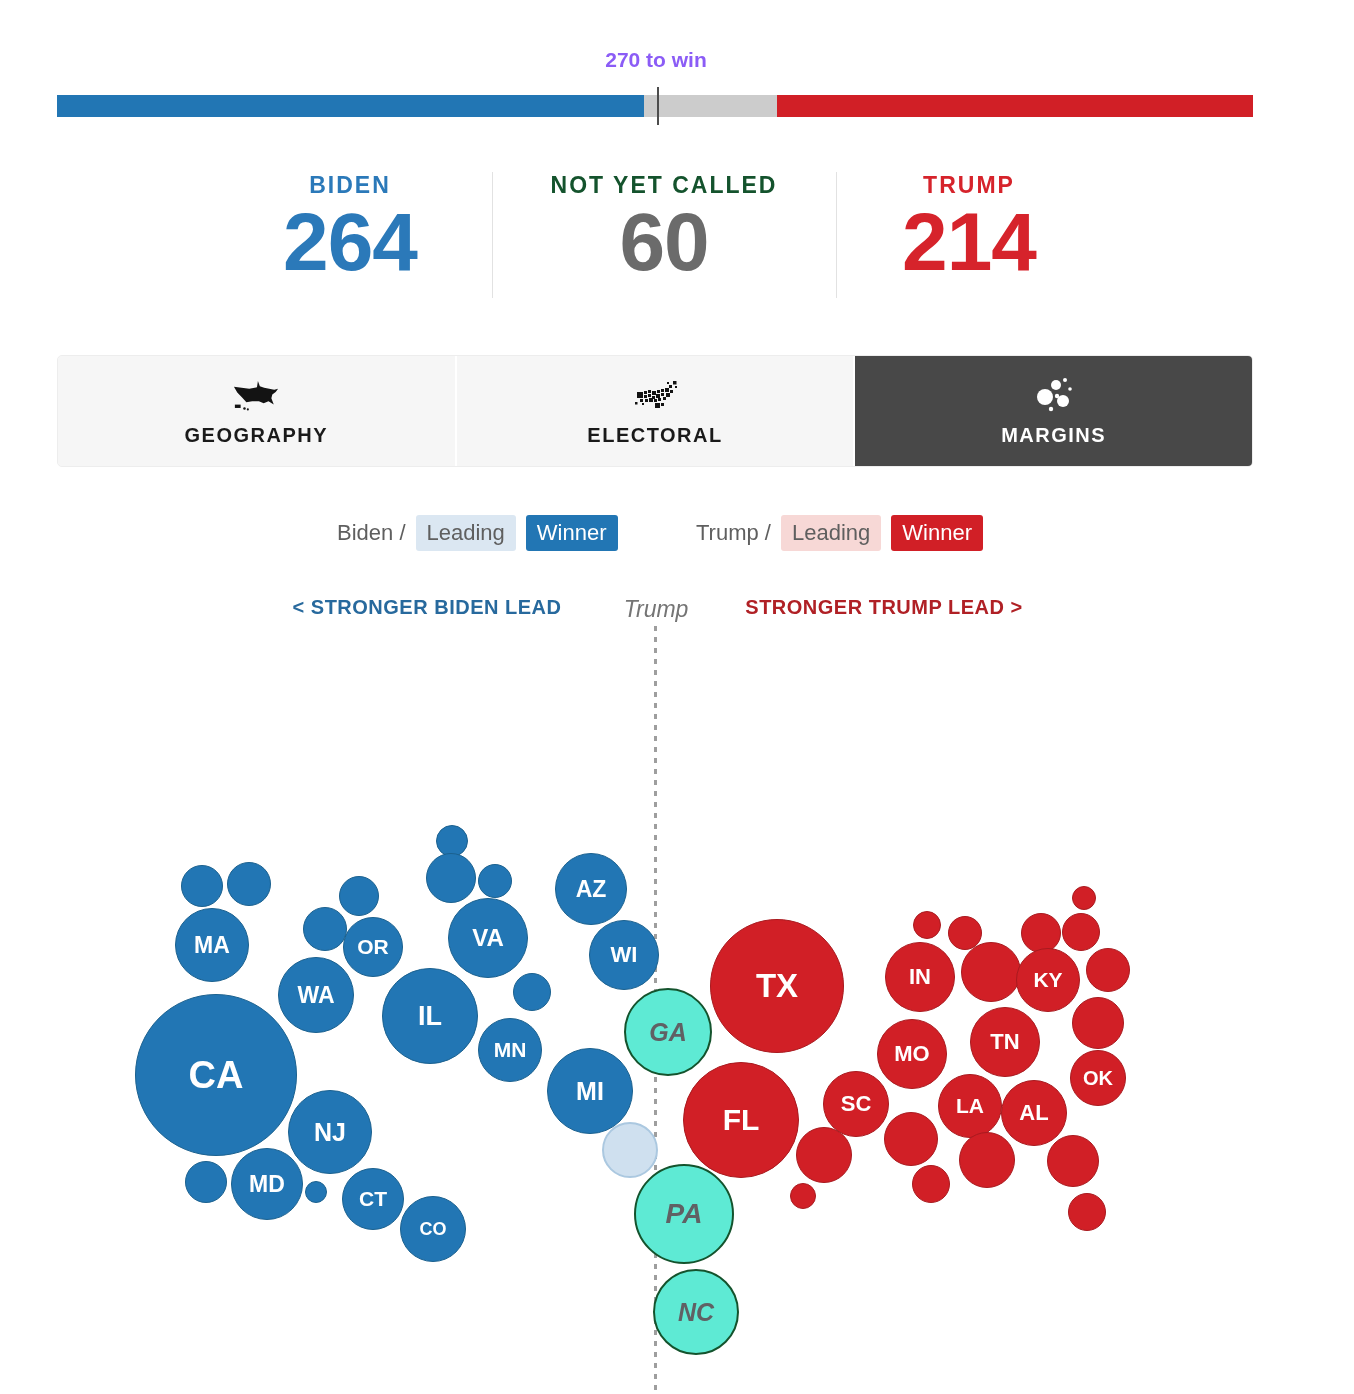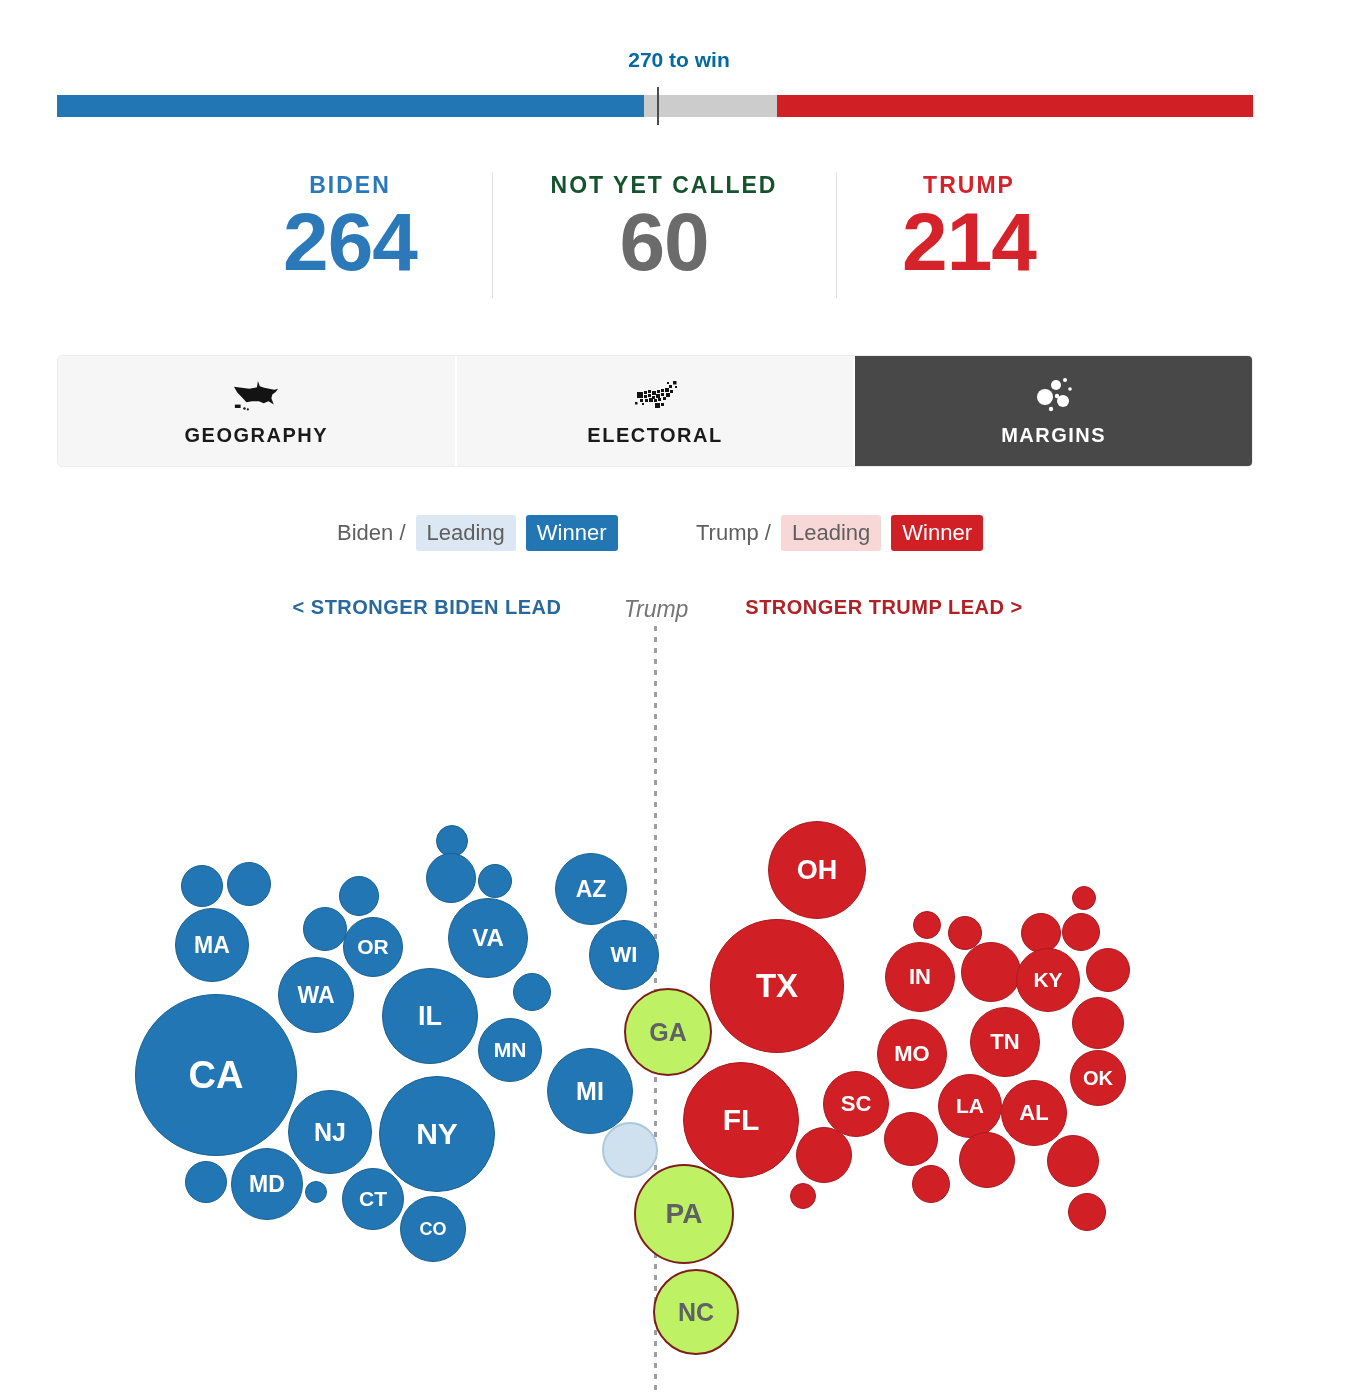--- a/index.html
+++ b/index.html
@@ -1,21 +1,21 @@
 <!DOCTYPE html>
 <html><head>
 <meta charset="utf-8">
 <style>
   html,body{margin:0;padding:0;background:#fff;}
   body{width:1354px;height:1394px;position:relative;overflow:hidden;
        font-family:"Liberation Sans",sans-serif;-webkit-font-smoothing:antialiased;}
   .abs{position:absolute;}
 
   
-  .win-label{top:48px;left:656px;transform:translateX(-50%);font-size:21px;font-weight:bold;color:#0369a1;white-space:nowrap;margin-left:23px;}
+  .win-label{top:48px;left:656px;transform:translateX(-50%);font-size:21px;font-weight:bold;color:#8b5cf6;white-space:nowrap;}
   .race-bar{top:95px;left:57px;width:1196px;height:22px;display:flex;}
   .race-bar .seg{height:100%;}
   .seg-biden{background:#2276b4;}
   .seg-uncalled{background:#cccccc;}
   .seg-trump{background:#d11f26;}
   .win-marker{top:87px;width:2px;height:38px;background:#4d4d4d;}
 
   
   .score-col{top:172px;text-align:center;}
   .score-label{font-size:23px;font-weight:bold;letter-spacing:2px;}
@@ -51,21 +51,21 @@
 
   
   .chart{top:0;left:0;width:1354px;height:1394px;}
   .tied-line{position:absolute;left:654px;top:626px;width:3px;height:768px;
      background-image:repeating-linear-gradient(to bottom,#9e9e9e 0 5px,transparent 5px 11px);}
   .bubble{position:absolute;border-radius:50%;display:flex;align-items:center;justify-content:center;
      font-weight:bold;box-sizing:border-box;cursor:pointer;}
   .biden-winner{background:#2276b4;border:1px solid #1b618f;color:#fff;}
   .biden-leading{background:#cfe0ef;border:2px solid #abc8e0;color:#6b6b6b;}
   .trump-winner{background:#d11f26;border:1px solid #a91a1f;color:#fff;}
-  .trump-leading{background:#bef264;border:2px solid #7f1d1d;color:#606164;}
+  .trump-leading{background:#5eead4;border:2px solid #14532d;color:#606164;font-style:italic;}
 </style>
 </head>
 <body>
 
 <div class="abs win-label">270 to win</div>
 <div class="abs race-bar">
   <div class="seg seg-biden" style="width: 49.07%;"></div>
   <div class="seg seg-uncalled" style="width: 11.15%;"></div>
   <div class="seg seg-trump" style="width: 39.78%;"></div>
 </div>
@@ -182,31 +182,29 @@
     <div class="bubble biden-winner" style="left: 436px; top: 825px; height: 32px; width: 32px; font-size: 16px;"></div>
     <div class="bubble biden-winner" style="left: 426px; top: 853px; height: 50px; width: 50px; font-size: 19px;"></div>
     <div class="bubble biden-winner" style="left: 478px; top: 864px; height: 34px; width: 34px; font-size: 16px;"></div>
     <div class="bubble biden-winner" style="left: 448px; top: 898px; height: 80px; width: 80px; font-size: 24px;">VA</div>
     <div class="bubble biden-winner" style="left: 513px; top: 973px; height: 38px; width: 38px; font-size: 17px;"></div>
     <div class="bubble biden-winner" style="left: 478px; top: 1018px; height: 64px; width: 64px; font-size: 21px;">MN</div>
     <div class="bubble biden-winner" style="left: 555px; top: 853px; height: 72px; width: 72px; font-size: 23px;">AZ</div>
     <div class="bubble biden-winner" style="left: 589px; top: 920px; height: 70px; width: 70px; font-size: 22px;">WI</div>
     <div class="bubble biden-winner" style="left: 547px; top: 1048px; height: 86px; width: 86px; font-size: 25px;">MI</div>
     <div class="bubble biden-winner" style="left: 288px; top: 1090px; height: 84px; width: 84px; font-size: 25px;">NJ</div>
-    <div class="bubble biden-winner" style="left: 379px; top: 1076px; height: 116px; width: 116px; font-size: 30px;">NY</div>
     <div class="bubble biden-winner" style="left: 185px; top: 1161px; height: 42px; width: 42px; font-size: 17px;"></div>
     <div class="bubble biden-winner" style="left: 231px; top: 1148px; height: 72px; width: 72px; font-size: 23px;">MD</div>
     <div class="bubble biden-winner" style="left: 305px; top: 1181px; height: 22px; width: 22px; font-size: 14px;"></div>
     <div class="bubble biden-winner" style="left: 342px; top: 1168px; height: 62px; width: 62px; font-size: 21px;">CT</div>
     <div class="bubble biden-winner" style="left: 400px; top: 1196px; height: 66px; width: 66px; font-size: 18px;">CO</div>
     <div class="bubble biden-leading" style="left: 602px; top: 1122px; height: 56px; width: 56px; font-size: 20px;"></div>
     <div class="bubble trump-leading" style="left: 624px; top: 988px; height: 88px; width: 88px; font-size: 25px;">GA</div>
     <div class="bubble trump-leading" style="left: 634px; top: 1164px; height: 100px; width: 100px; font-size: 28px;">PA</div>
     <div class="bubble trump-leading" style="left: 653px; top: 1269px; height: 86px; width: 86px; font-size: 25px;">NC</div>
-    <div class="bubble trump-winner" style="left: 768px; top: 821px; height: 98px; width: 98px; font-size: 27px;">OH</div>
     <div class="bubble trump-winner" style="left: 710px; top: 919px; height: 134px; width: 134px; font-size: 33px;">TX</div>
     <div class="bubble trump-winner" style="left: 683px; top: 1062px; height: 116px; width: 116px; font-size: 30px;">FL</div>
     <div class="bubble trump-winner" style="left: 913px; top: 911px; height: 28px; width: 28px; font-size: 15px;"></div>
     <div class="bubble trump-winner" style="left: 948px; top: 916px; height: 34px; width: 34px; font-size: 16px;"></div>
     <div class="bubble trump-winner" style="left: 885px; top: 942px; height: 70px; width: 70px; font-size: 22px;">IN</div>
     <div class="bubble trump-winner" style="left: 961px; top: 942px; height: 60px; width: 60px; font-size: 21px;"></div>
     <div class="bubble trump-winner" style="left: 1021px; top: 913px; height: 40px; width: 40px; font-size: 17px;"></div>
     <div class="bubble trump-winner" style="left: 1072px; top: 886px; height: 24px; width: 24px; font-size: 14px;"></div>
     <div class="bubble trump-winner" style="left: 1062px; top: 913px; height: 38px; width: 38px; font-size: 17px;"></div>
     <div class="bubble trump-winner" style="left: 1016px; top: 948px; height: 64px; width: 64px; font-size: 21px;">KY</div>

